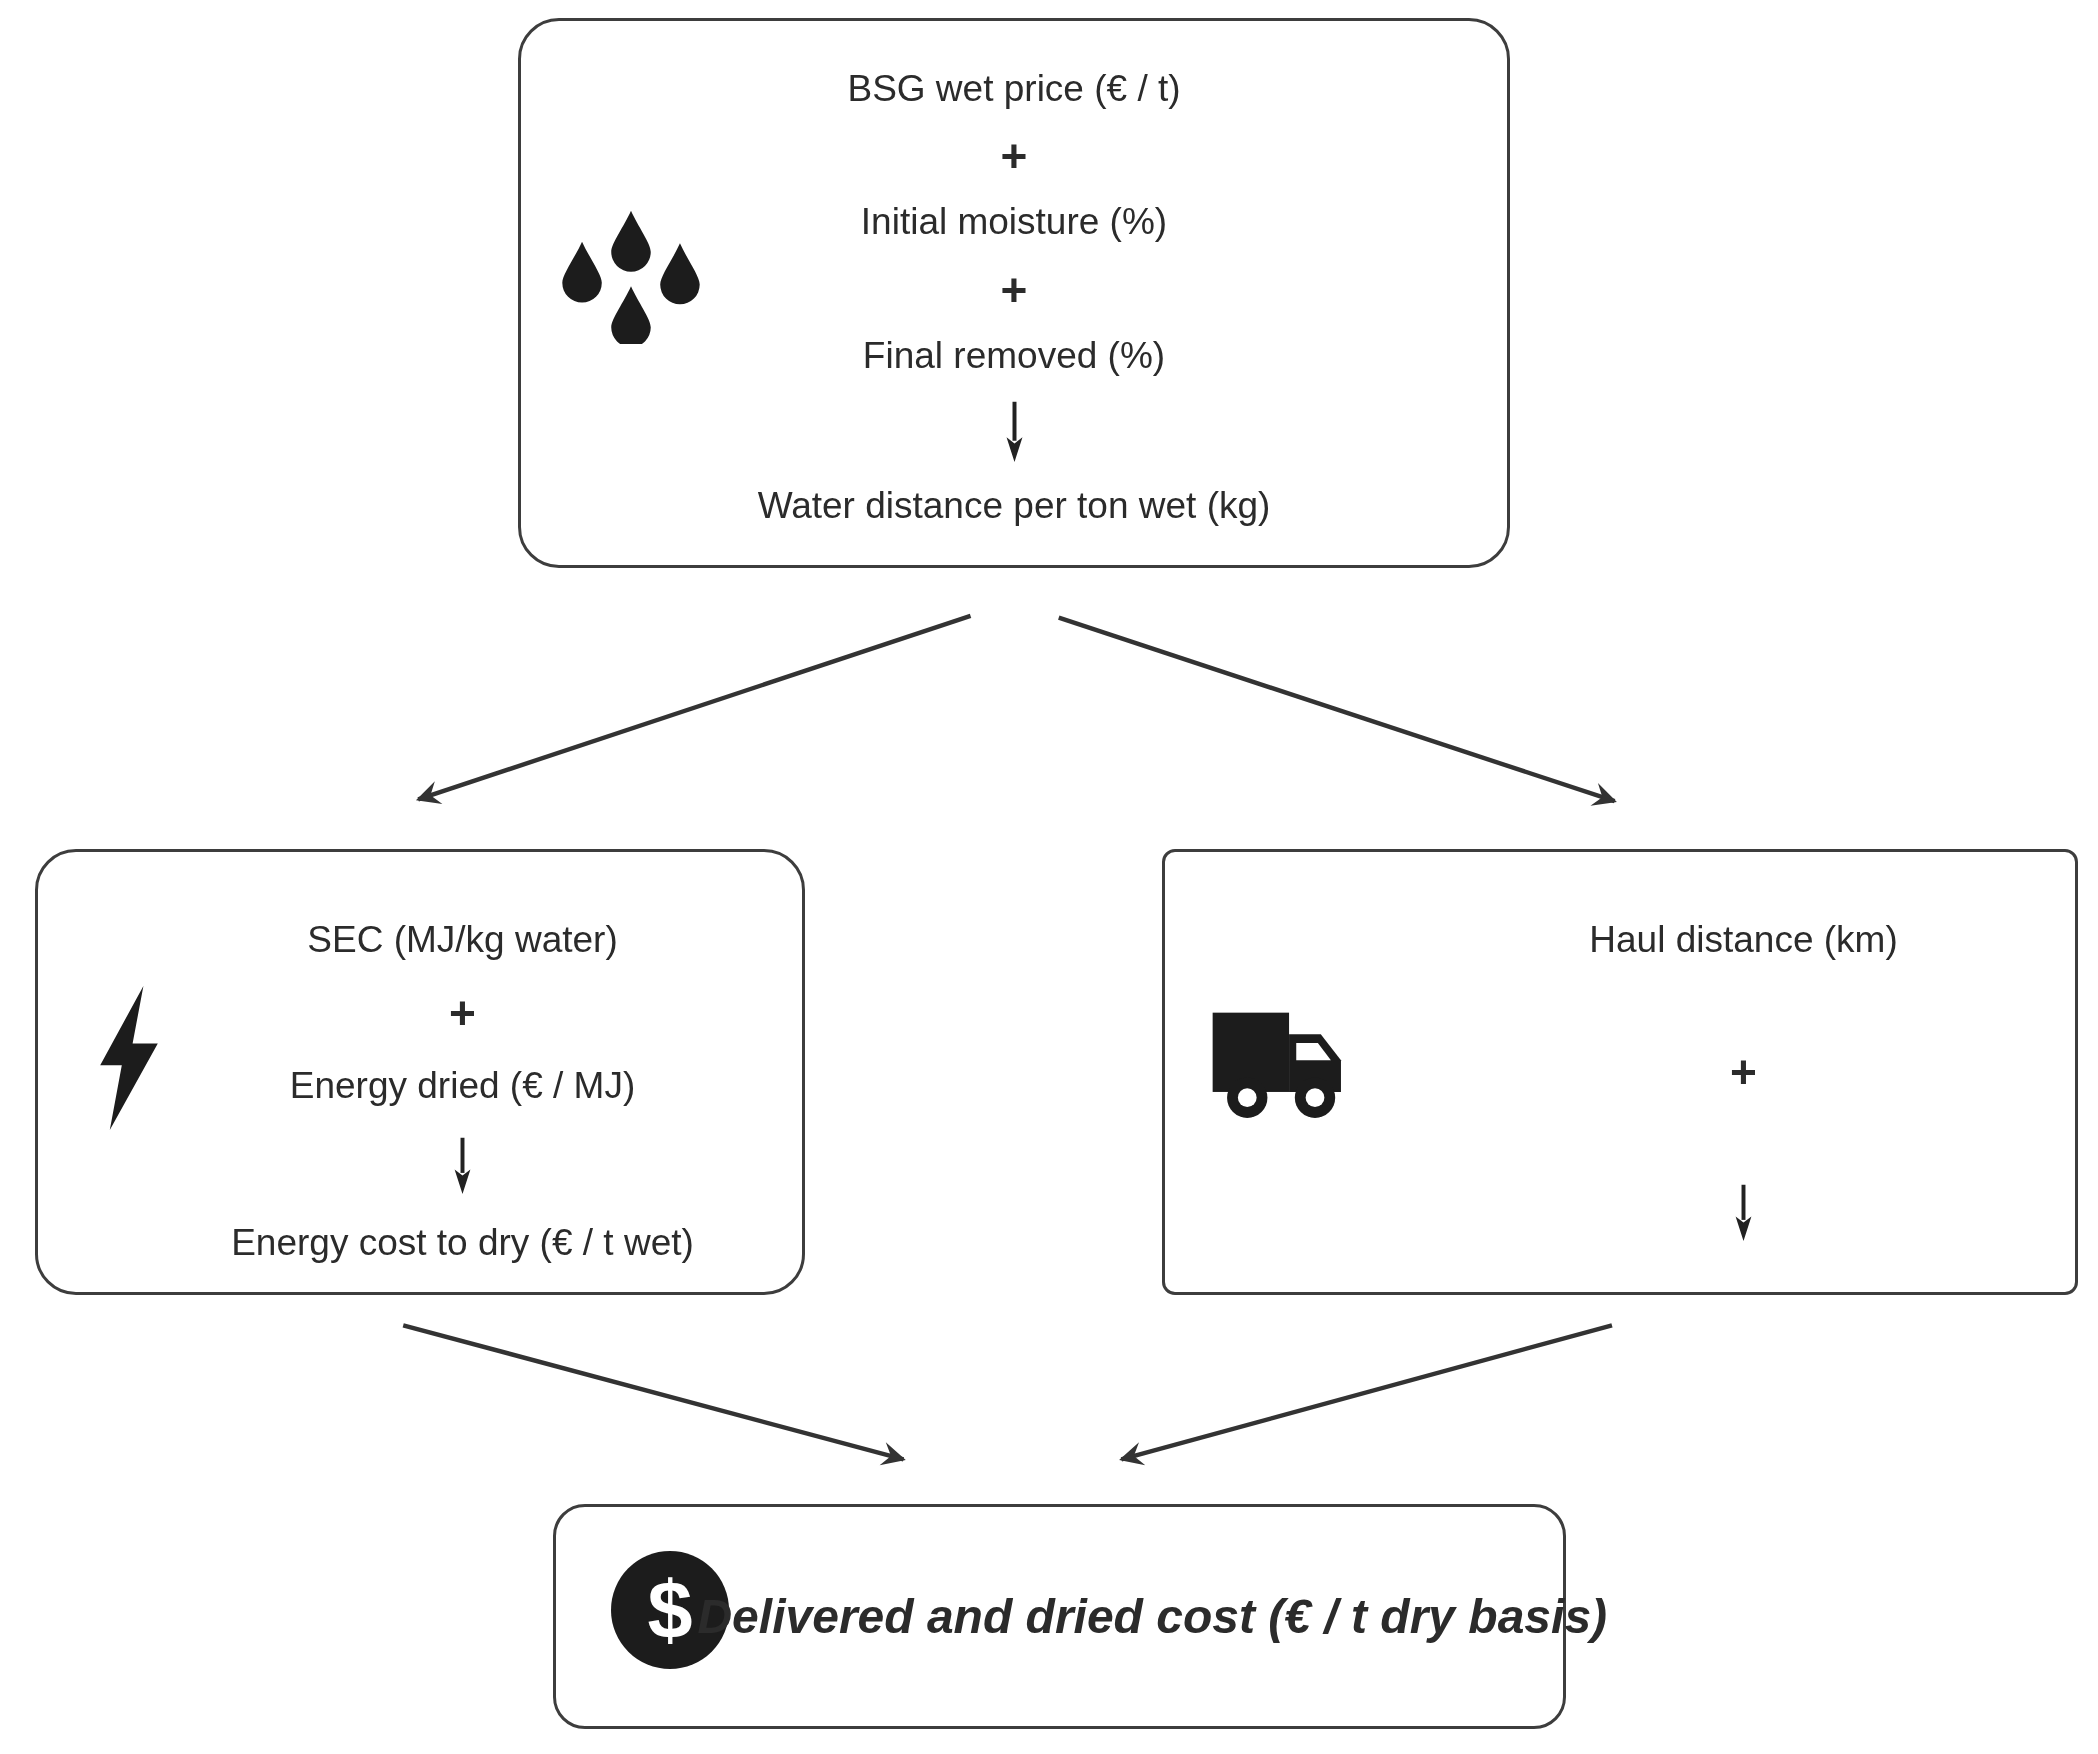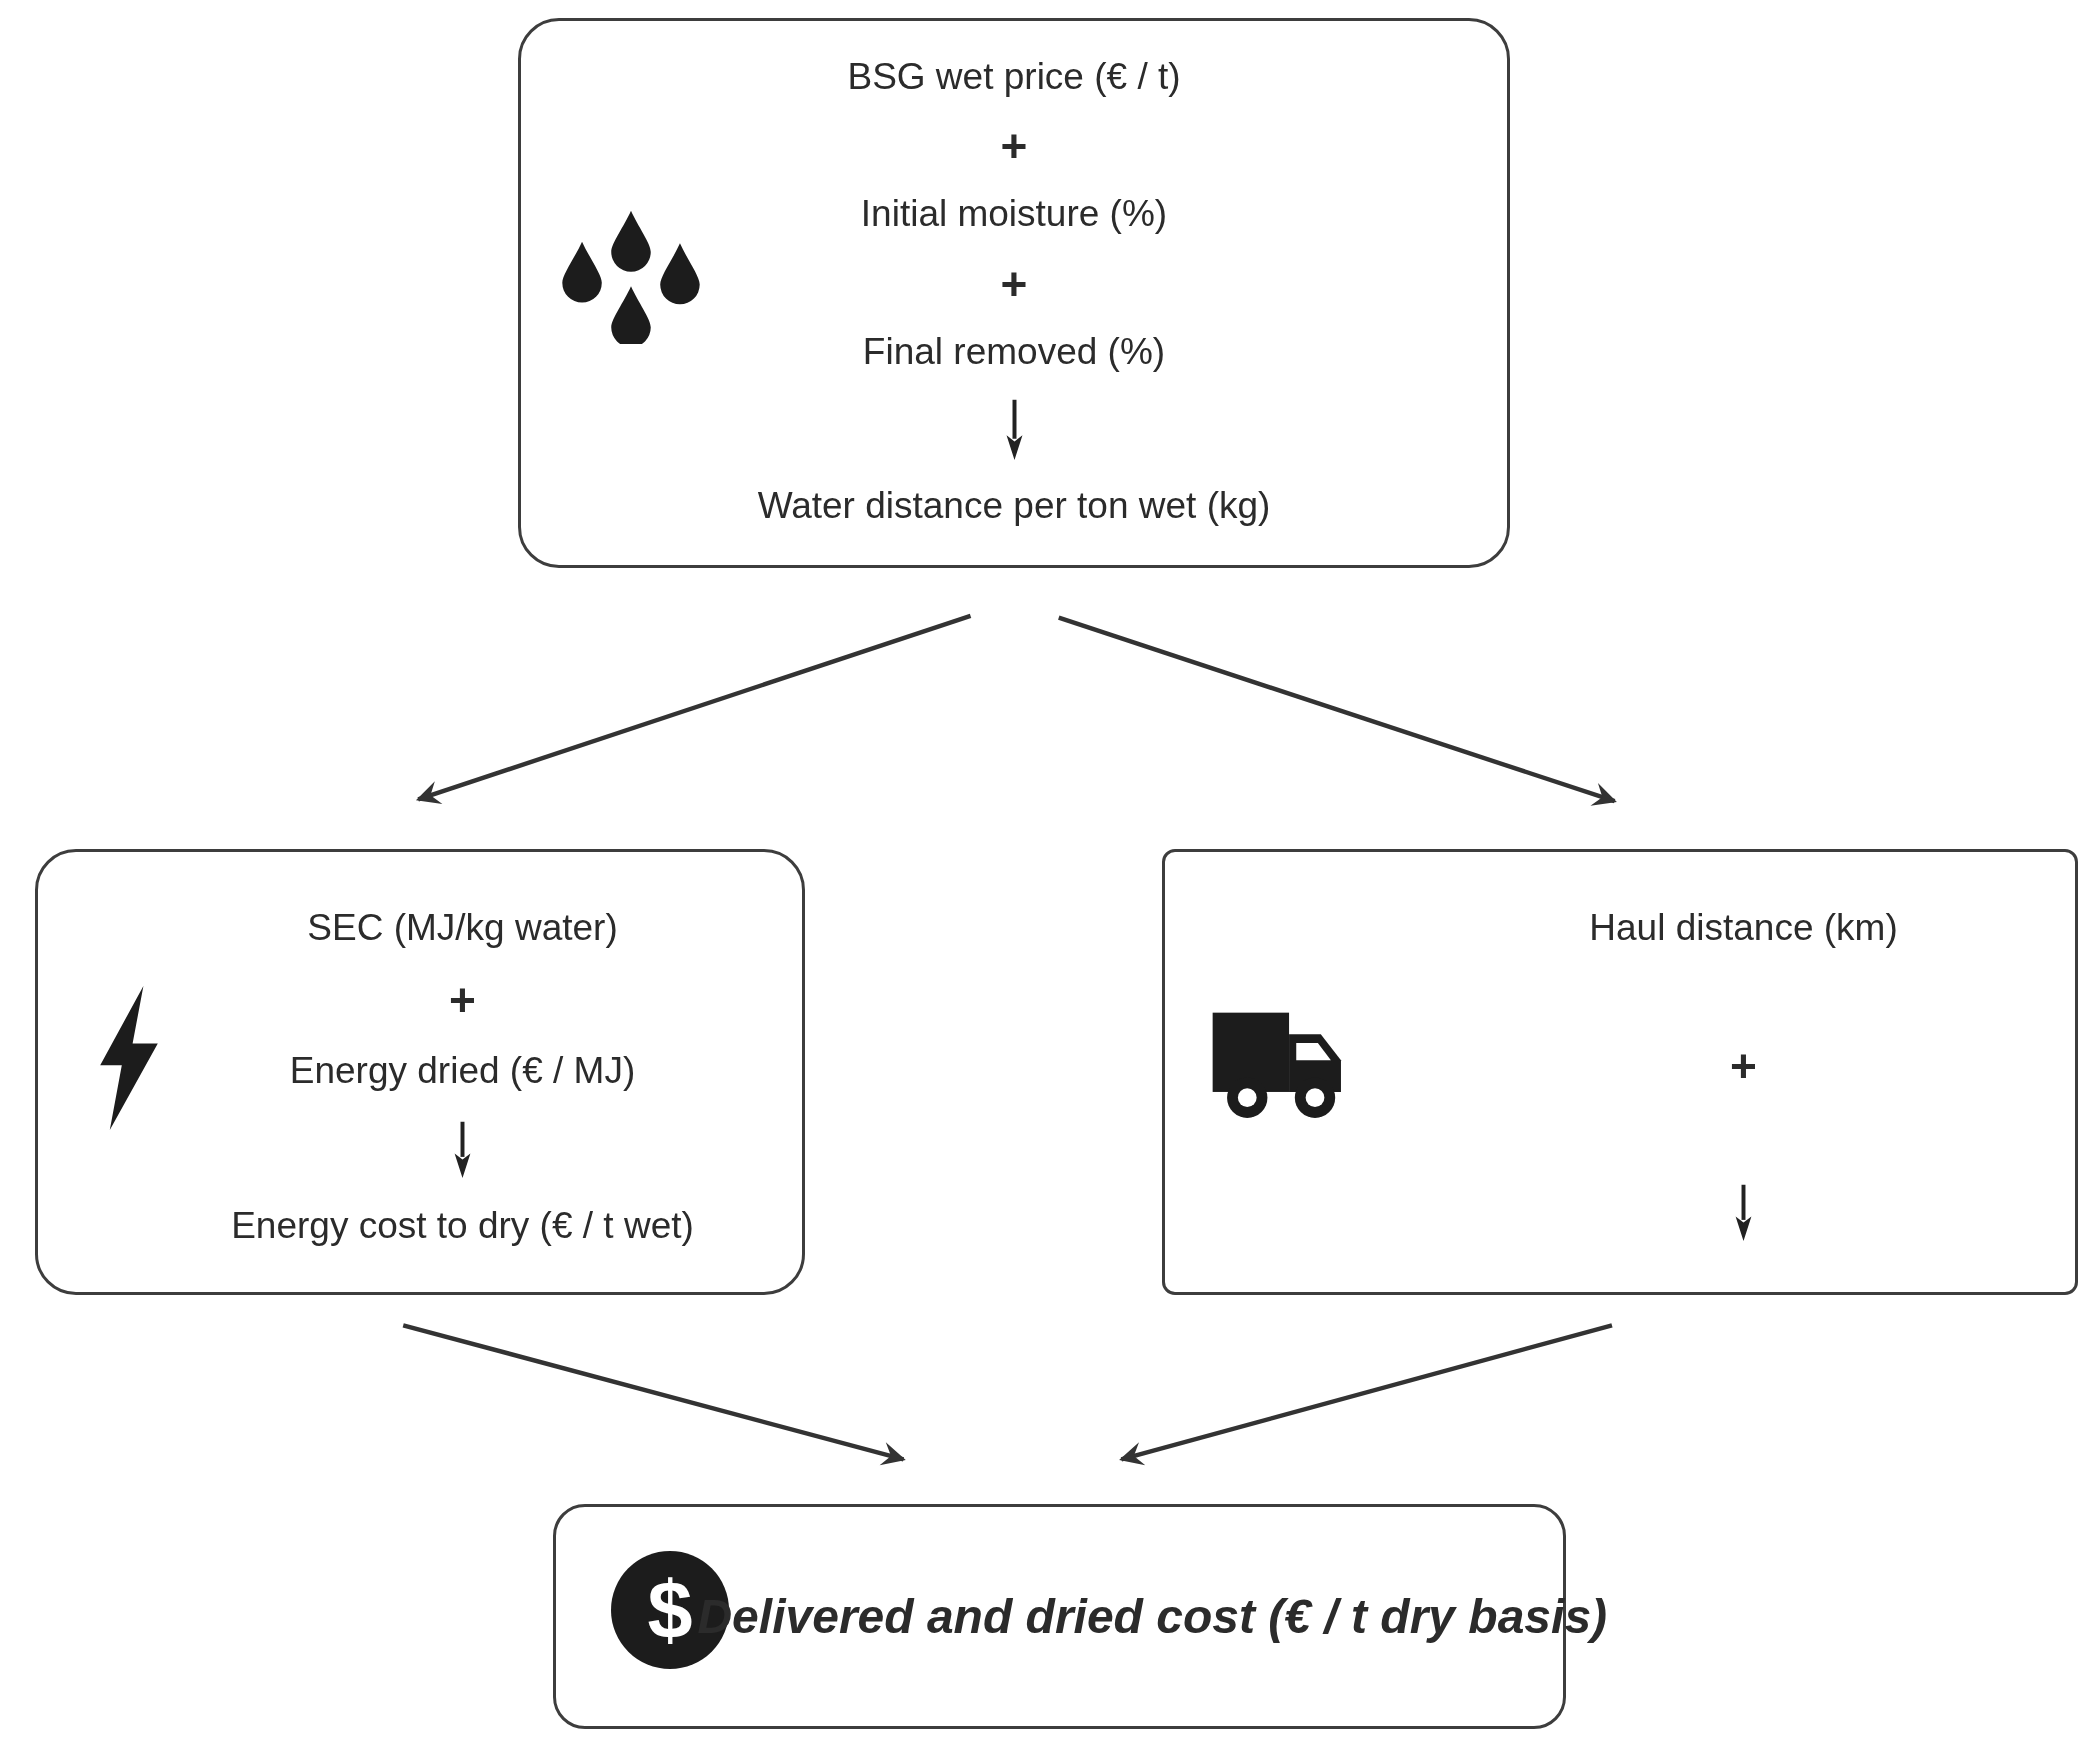--- a/index.html
+++ b/index.html
@@ -19,29 +19,29 @@
     box-sizing: border-box;
     border-radius: 41px;
   }
   #top-box    { left: 518px;  top: 17.6px;   width: 992px; height: 550px; }
   #energy-box { left: 35px;   top: 849px;  width: 770px;  height: 446px; }
   #transport-box { left: 1162px; top: 849px; width: 916px; height: 446px; border-radius: 13px; }
   #final-box  { left: 553px;  top: 1504px; width: 1013px; height: 225px; border-radius: 32px; }
 
   .col {
     position: absolute;
-    top: 0; bottom: 0;
+    top: 12px; bottom: 0;
     display: flex;
     flex-direction: column;
     align-items: center;
     justify-content: space-between;
     box-sizing: border-box;
   }
   #top-box .col       { left: 0;    right: 0; padding: 35px 0 37px 0; }
-  #energy-box .col    { left: 85px; right: 0; padding: 55px 0 44px 0; }
+  #energy-box .col    { left: 85px; right: 0; padding: 55px 0 27px 0; }
   #transport-box .col { left: 247px; right: 0; padding: 55px 0 51px 0; }
 
   .row   { font-size: 37px; line-height: 1.15; text-align: center; white-space: nowrap; }
   .plus  { font-size: 46px; font-weight: bold; line-height: 1; }
   .final-label { font-size: 48px; font-weight: bold; font-style: italic; white-space: nowrap; }
 
   .icon-abs { position: absolute; }
   #drops-icon     { left: 37px; top: 187px; width: 146px; height: 136px; }
   #lightning-icon { left: 55px; top: 132px; width: 72px;  height: 148px; }
   #truck-icon     { left: 39px; top: 141px; width: 173px; height: 146px; }

